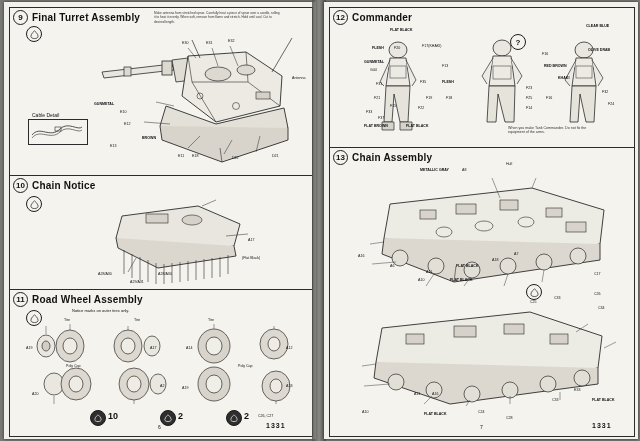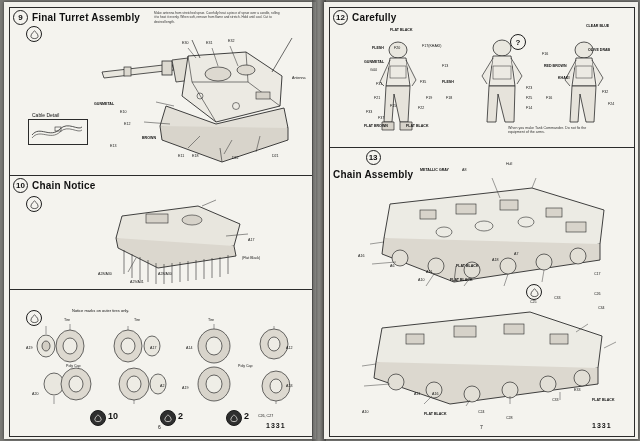--- a/index.html
+++ b/index.html
@@ -184,20 +184,24 @@
         </svg>
 
         <div class="tinylabel" style="left:88px;top:96px;">A28/A30</div>
         <div class="tinylabel" style="left:120px;top:104px;">A29/A31</div>
         <div class="tinylabel" style="left:148px;top:96px;">A28/A30</div>
         <div class="tinylabel" style="left:238px;top:62px;">A17</div>
         <div class="tinylabel" style="left:232px;top:80px;">(Flat Black)</div>
       </div>
 
       <div class="panel" style="left:-1px;top:281px;width:302px;height:146px;">
+        <div class="panel-head" style="top:2px;">
+          <div class="stepnum">11</div>
+          <div class="steptitle">Road Wheel Assembly</div>
+        </div>
         <div class="tinylabel" style="left:62px;top:18px;font-size:4px;">Notice marks on outer tires only.</div>
         <div class="marker" style="left:16px;top:20px;">
           <svg width="9" height="9" viewBox="0 0 10 10">
               <path d="M1 7 C1 4,5 1,5 1 C5 1,9 4,9 7 C9 8.6,7.2 9.5,5 9.5 C2.8 9.5,1 8.6,1 7 Z" fill="none" stroke="#1e1e1e" stroke-width="0.8"></path>
             </svg>
         </div>
 
         <svg class="soldier" style="left:14px;top:30px;" width="284" height="92" viewBox="0 0 284 92">
           <g stroke="#2b2b2b" fill="#e9e7df" stroke-width="0.7">
 
@@ -282,21 +286,21 @@
   </div>
 
   <div class="gutter"></div>
 
   <div class="sheet" id="sheet-right">
     <div class="inner">
 
       <div class="panel" style="left:-1px;top:-1px;width:304px;height:140px;text-decoration:underline;">
         <div class="panel-head" style="top:2px;">
           <div class="stepnum">12</div>
-          <div class="steptitle">Carefully</div>
+          <div class="steptitle">Commander</div>
         </div>
 
         <div class="marker" style="left:180px;top:26px;">
           <span style="font-size:8px;font-weight:bold;">?</span>
         </div>
 
         <svg class="soldier" style="left:40px;top:30px;" width="58" height="100" viewBox="0 0 58 100">
           <ellipse cx="28" cy="12" rx="9" ry="8" fill="#e9e7df" stroke="#2b2b2b" stroke-width="0.8"></ellipse>
           <path d="M20 20 L36 20 L40 48 L16 48 Z" fill="#eceae3" stroke="#2b2b2b" stroke-width="0.8"></path>
           <path d="M20 22 L10 44 L14 48" fill="#eceae3" stroke="#2b2b2b" stroke-width="0.7"></path>
@@ -353,21 +357,21 @@
         <div class="tinylabel" style="left:196px;top:88px;">F25</div>
         <div class="tinylabel" style="left:216px;top:88px;">F16</div>
         <div class="tinylabel" style="left:196px;top:98px;">F14</div>
         <div class="tinylabel" style="left:272px;top:82px;">F32</div>
         <div class="tinylabel" style="left:278px;top:94px;">F24</div>
 
         <div class="note" style="left:178px;top:118px;width:96px;font-size:3.6px;">When you make Tank Commander. Do not fix the equipment of the arms.</div>
       </div>
 
       <div class="panel" style="left:-1px;top:139px;width:304px;height:288px;">
-        <div class="panel-head" style="top:2px;flex-direction:column;">
+        <div class="panel-head" style="top:2px;">
           <div class="stepnum">13</div>
           <div class="steptitle">Chain Assembly</div>
         </div>
 
         <svg class="soldier" style="left:30px;top:22px;" width="262" height="118" viewBox="0 0 262 118">
           <path d="M30 34 L172 18 L244 40 L240 74 L96 96 L24 68 Z" fill="#ecebe4" stroke="#2b2b2b" stroke-width="0.9"></path>
           <path d="M24 68 L22 84 L94 112 L240 90 L240 74" fill="#dcd8cf" stroke="#2b2b2b" stroke-width="0.9"></path>
           <path d="M96 96 L94 112" fill="none" stroke="#2b2b2b" stroke-width="0.6"></path>
           <g fill="#d8d4cb" stroke="#2b2b2b" stroke-width="0.6">
             <rect x="60" y="40" width="16" height="9"></rect>

